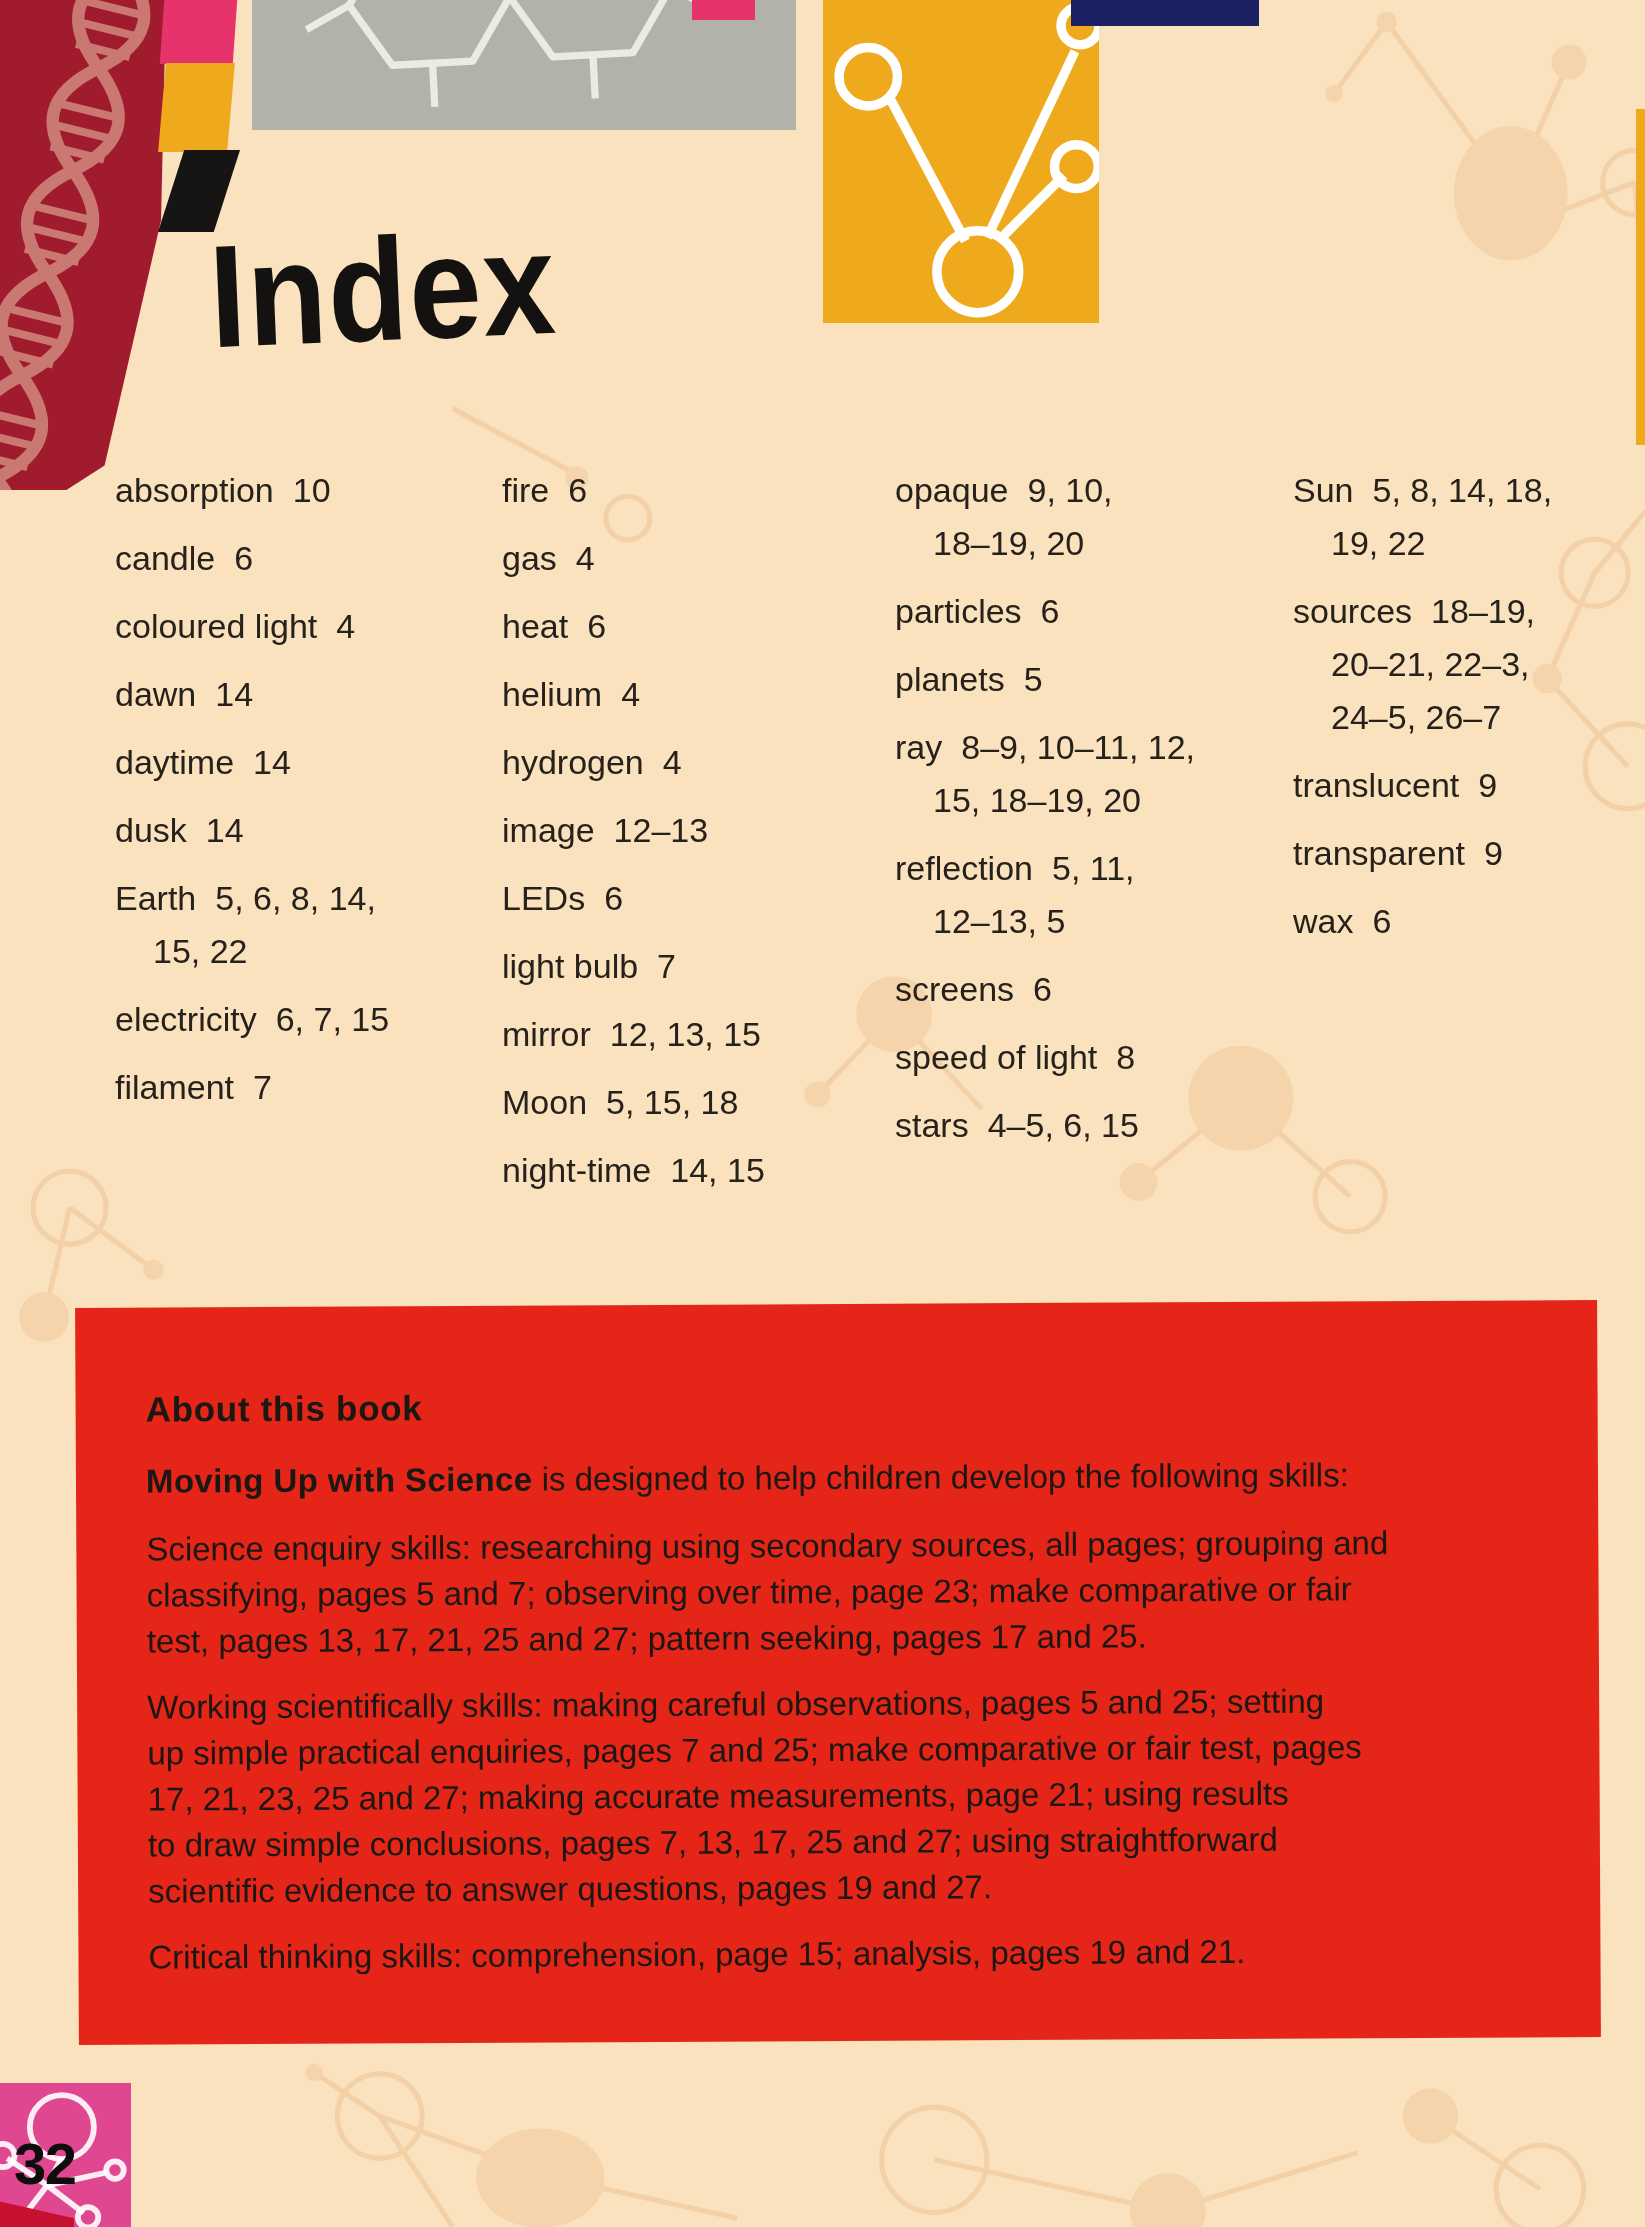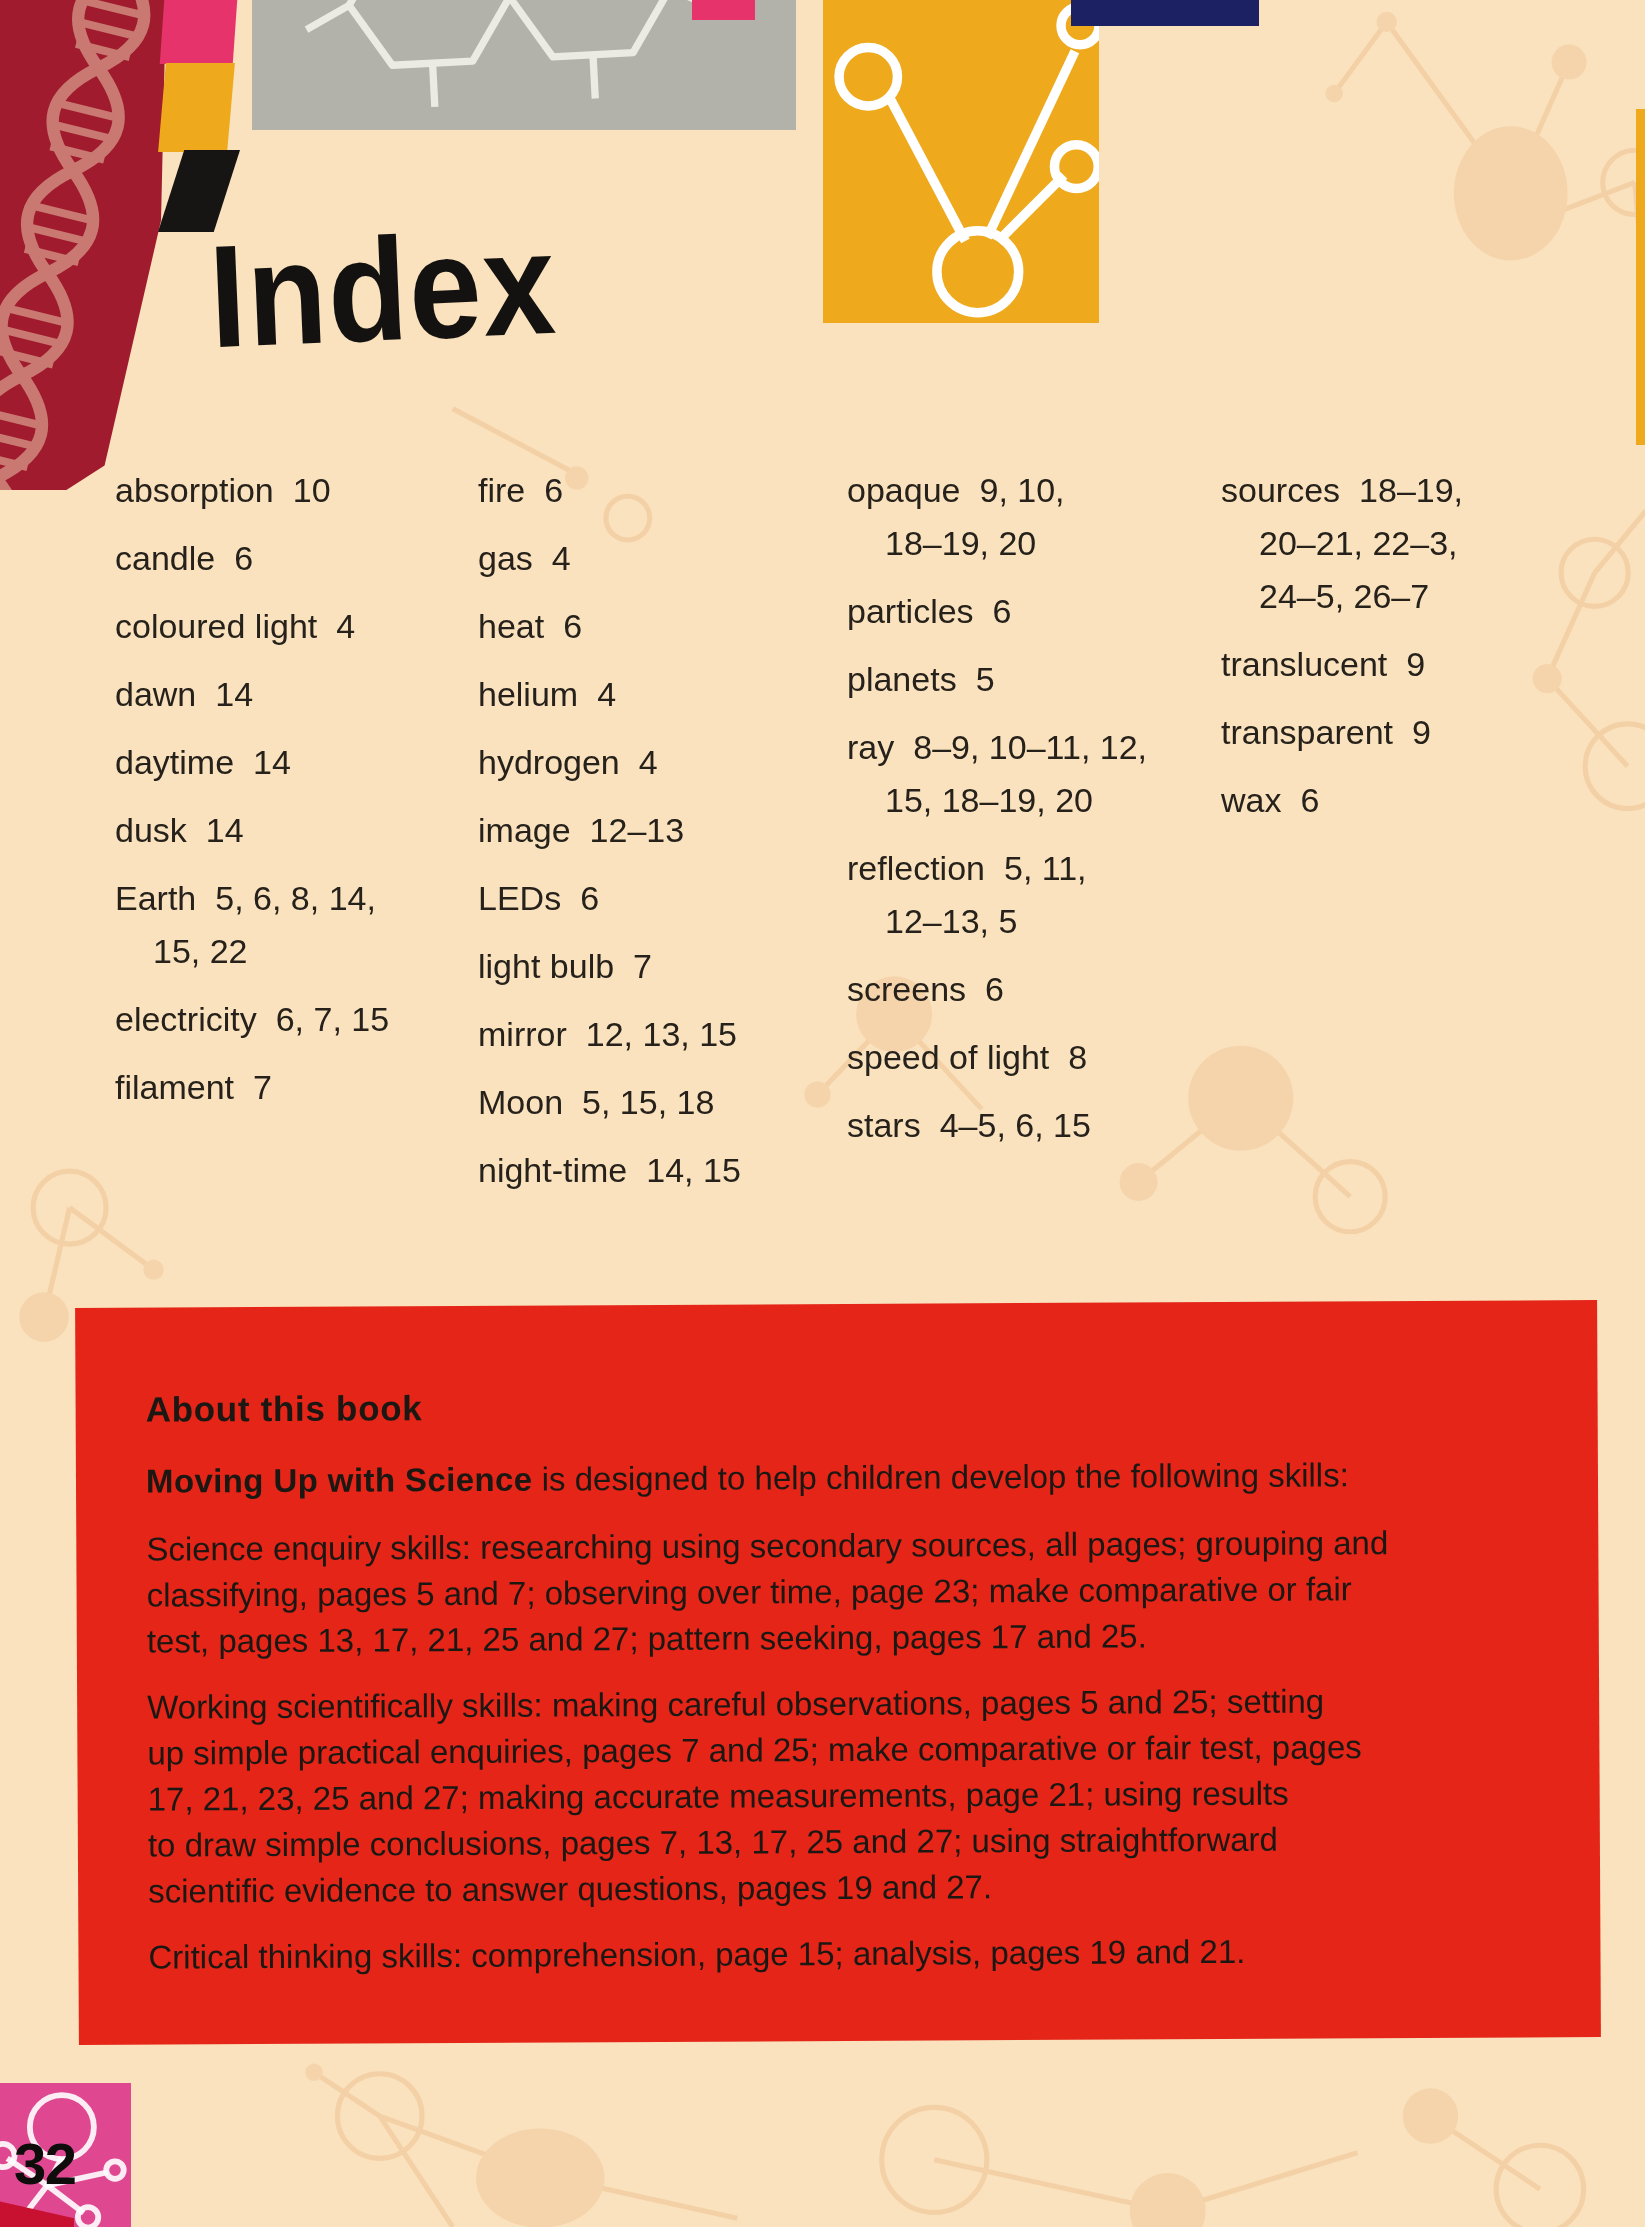--- a/index.html
+++ b/index.html
@@ -34,21 +34,21 @@
 
   .title{
     position:absolute;z-index:2;left:206px;top:213px;margin:0;
     font-size:130px;font-weight:bold;color:#141210;letter-spacing:1.5px;
     transform:rotate(-2.4deg) scaleY(1.12);transform-origin:left top;
   }
 
   .index-columns{
     position:absolute;z-index:2;left:115px;top:467px;width:1463px;
     display:grid;grid-template-columns:363px 369px 374px 1fr;
-    color:#26211b;font-size:34px;
+    color:#26211b;font-size:34px;gap:24px;
   }
   .entry{margin-bottom:21px;}
   .entry .l1{line-height:47px;}
   .entry .pages{margin-left:19px;}
   .entry .cont{line-height:47px;margin-top:6px;padding-left:38px;}
 
   .about-box{
     position:absolute;z-index:2;left:77px;top:1304px;width:1522px;height:737px;
     background:#e52518;color:#1b1713;box-sizing:border-box;
     padding:82px 33px 0 70px;transform:rotate(-0.3deg);
@@ -287,20 +287,24 @@
         </div>
         <div class="entry">
           <div class="l1"><span class="term">speed of light</span><span class="pages">8</span></div>
         </div>
         <div class="entry">
           <div class="l1"><span class="term">stars</span><span class="pages">4–5, 6, 15</span></div>
         </div>
       </div>
       <div class="index-col">
         <div class="entry">
+          <div class="l1"><span class="term">Sun</span><span class="pages">5, 8, 14, 18,</span></div>
+          <div class="cont">19, 22</div>
+        </div>
+        <div class="entry">
           <div class="l1"><span class="term">sources</span><span class="pages">18–19,</span></div>
           <div class="cont">20–21, 22–3,</div>
           <div class="cont">24–5, 26–7</div>
         </div>
         <div class="entry">
           <div class="l1"><span class="term">translucent</span><span class="pages">9</span></div>
         </div>
         <div class="entry">
           <div class="l1"><span class="term">transparent</span><span class="pages">9</span></div>
         </div>

